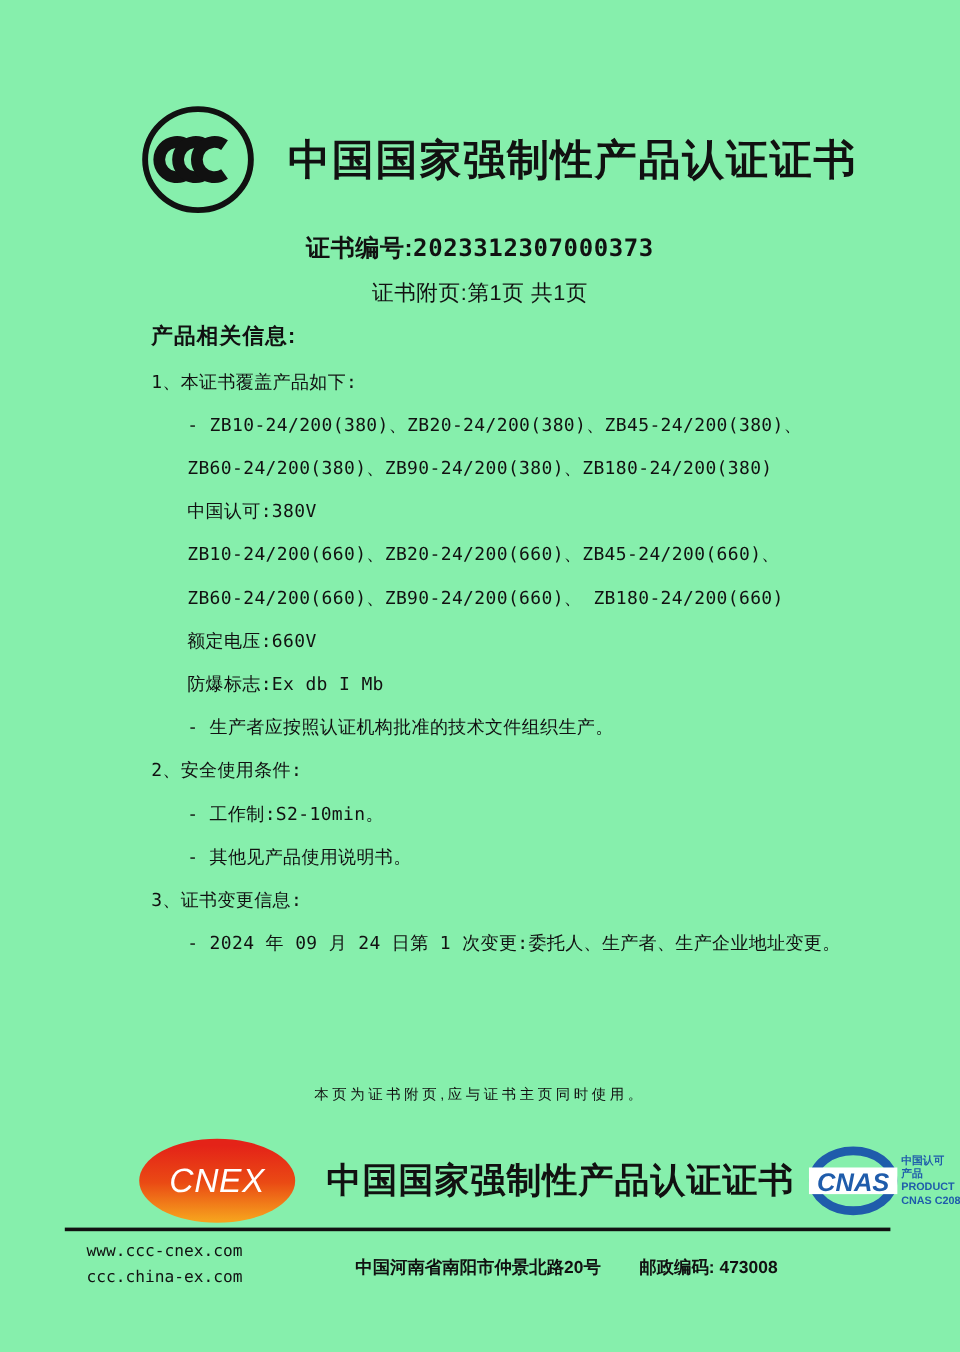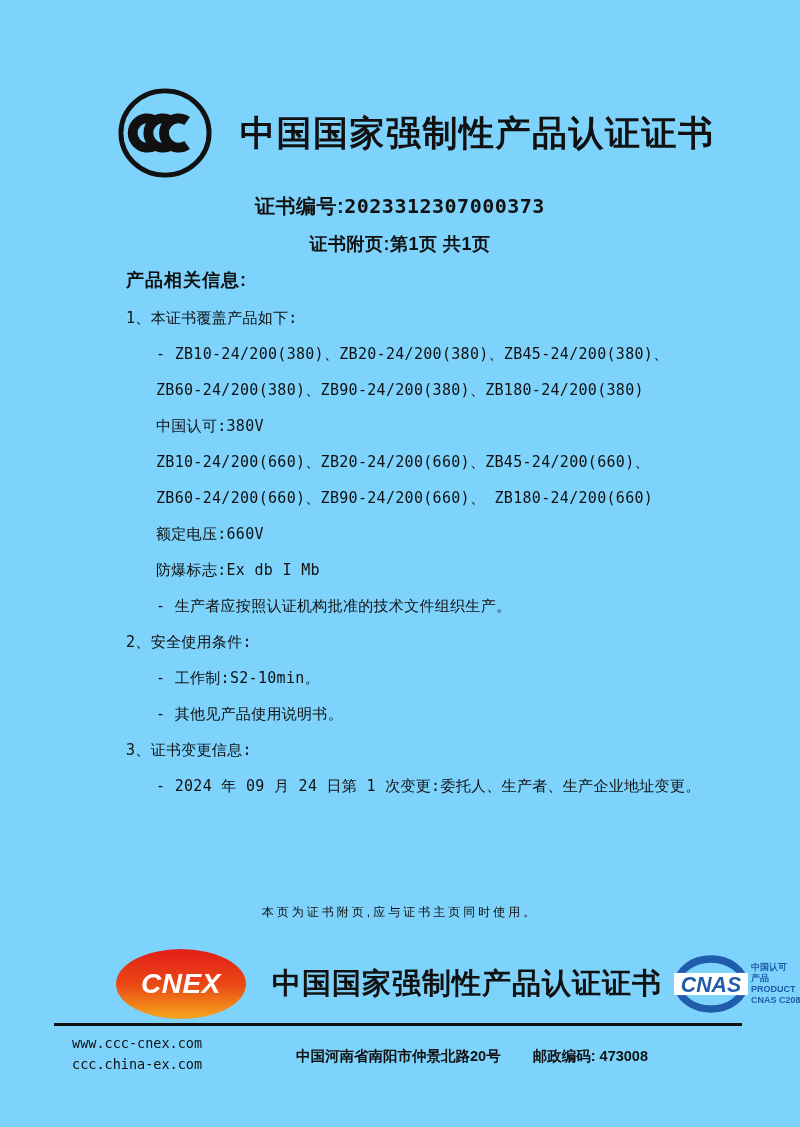--- a/index.html
+++ b/index.html
@@ -1,48 +1,48 @@
 <!DOCTYPE html>
 <html><head>
 <meta charset="utf-8">
 <style>
   html,body { margin:0; padding:0; background:#888; }
   .page {
-    width:800px; height:1127px; margin:0 auto; background:#7dd3fc;
+    width:800px; height:1127px; margin:0 auto; background:#86efac;
     position:relative; overflow:hidden; color:#111;
     font-family:"Liberation Sans","DejaVu Sans",sans-serif;
   }
   
   .header { display:flex; align-items:center; padding:86px 0 0 116px; gap:26px; }
   .ccc-logo svg { width:98px; height:94px; display:block; }
   .page-title { font-size:35px; font-weight:bold; letter-spacing:1.5px; white-space:nowrap; }
   
   .cert-block { text-align:center; margin-top:13px; }
   .cert-line1 { font-size:20px; font-weight:bold; letter-spacing:0.5px; }
-  .cert-line2 { font-size:18px; font-weight:bold; margin-top:12px; letter-spacing:0.5px; }
+  .cert-line2 { font-size:18px; font-weight:normal; margin-top:12px; letter-spacing:0.5px; }
   .cert-line1 .num { font-family:"DejaVu Sans Mono","Liberation Sans",sans-serif; }
   
   .section-title { margin:12px 0 0 126px; font-size:18px; font-weight:bold; letter-spacing:1px; }
   
   .body-line {
     font-size:15px; line-height:19px; margin-top:17px; letter-spacing:0.3px;
     font-family:"DejaVu Sans Mono","Liberation Sans",sans-serif; white-space:pre;
   }
   .indent-1 { margin-left:126px; }
   .indent-2 { margin-left:156px; }
   
   .note { text-align:center; margin-top:108px; font-size:12px; letter-spacing:3px; font-weight:500; }
   
   .footer-logos { display:flex; align-items:center; margin:28px 0 0 116px; }
   .cnex-logo {
     width:130px; height:70px; border-radius:50%;
     background:linear-gradient(180deg,#e42318 8%,#ea4a14 52%,#f6a01d 96%);
     display:flex; align-items:center; justify-content:center; flex:0 0 auto;
   }
-  .cnex-text { color:#fff; font-weight:bold; font-style:italic; font-size:28px; letter-spacing:0.5px; }
+  .cnex-text { color:#fff; font-weight:normal; font-style:italic; font-size:28px; letter-spacing:0.5px; }
   .company { font-size:29px; font-weight:bold; margin-left:26px; letter-spacing:1px; white-space:nowrap; }
   .cnas-block { display:flex; align-items:center; margin-left:12px; gap:3px; }
   .cnas-logo svg { width:74px; height:60px; display:block; }
   .cnas-text-col { color:#1f5cab; font-size:9px; line-height:11px; font-weight:bold; white-space:nowrap; }
   
   .divider { width:688px; margin:4px 0 0 54px; border-top:3px solid #111; }
   .contacts { display:flex; align-items:center; margin-top:7px; padding:0 58px 0 72px; }
   .contact-left, .contact-right {
     font-family:"DejaVu Sans Mono","Liberation Mono",monospace;
     font-size:13.5px; line-height:21px; white-space:nowrap;

